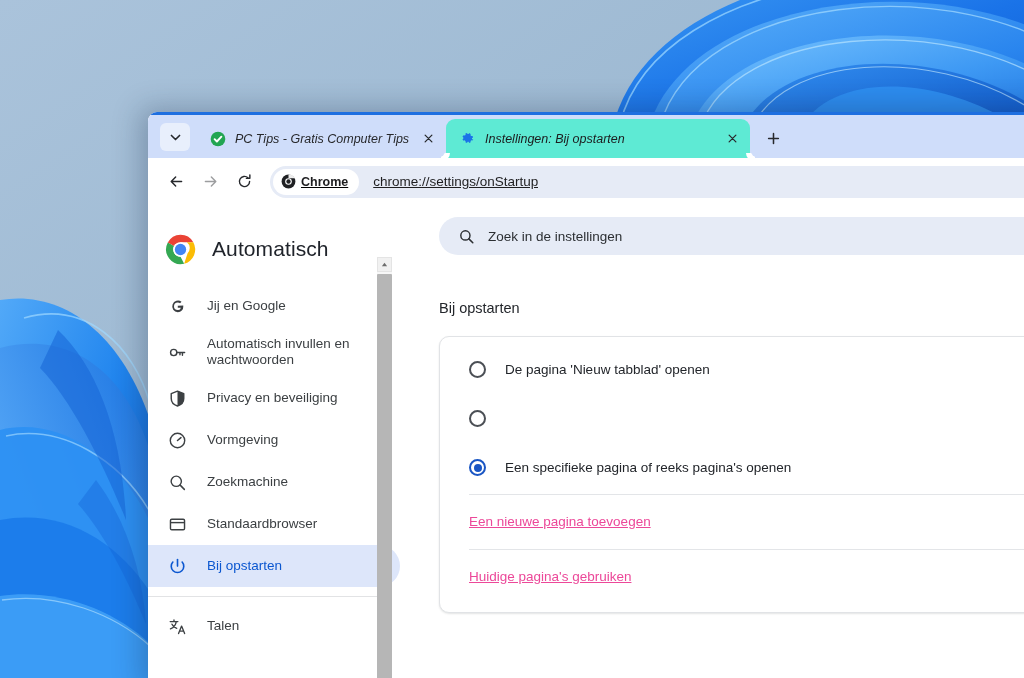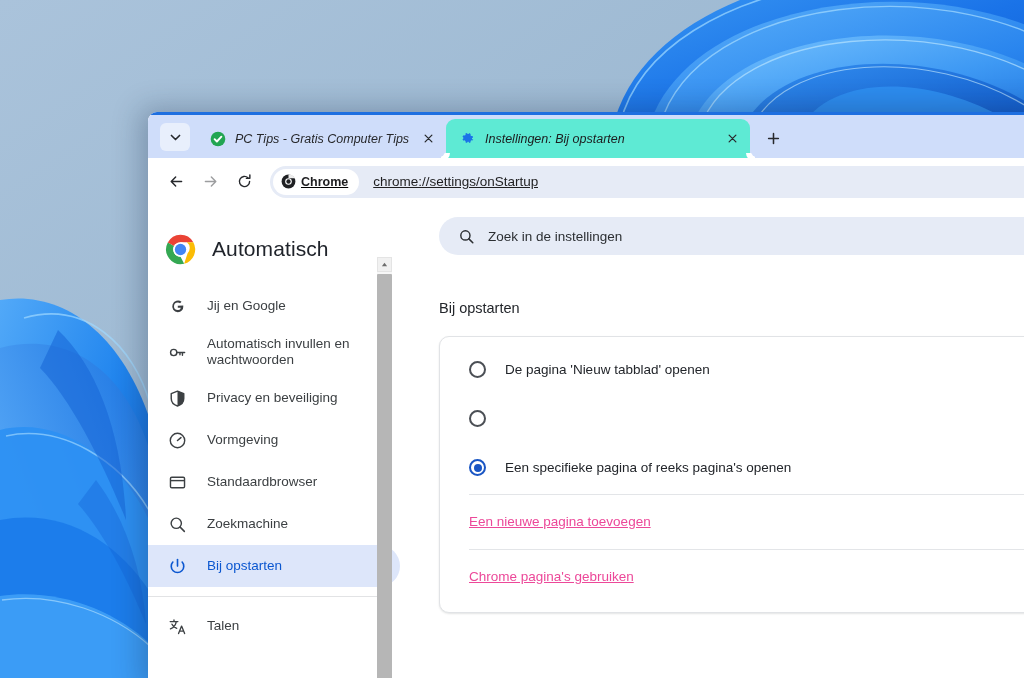--- a/index.html
+++ b/index.html
@@ -497,35 +497,35 @@
               <path d="M10 10 L13.6 6.9" stroke="#3c4043" stroke-width="1.6" stroke-linecap="round"></path>
             </svg>
           </span>
           <span class="nlabel">Vormgeving</span>
         </div>
 
 
         <div class="navitem">
           <span class="nicon">
             <svg viewBox="0 0 20 20">
+              <circle cx="8.7" cy="8.7" r="5.4" fill="none" stroke="#3c4043" stroke-width="1.5"></circle>
+              <path d="M12.8 12.8 L17.2 17.2" stroke="#3c4043" stroke-width="1.6" stroke-linecap="round"></path>
+            </svg>
+          </span>
+          <span class="nlabel">Zoekmachine</span>
+        </div>
+
+        <div class="navitem">
+          <span class="nicon">
+            <svg viewBox="0 0 20 20">
               <rect x="2.6" y="4.4" width="14.8" height="11.2" rx="1.4" fill="none" stroke="#3c4043" stroke-width="1.5"></rect>
               <path d="M2.6 8 H17.4" stroke="#3c4043" stroke-width="1.5"></path>
             </svg>
           </span>
           <span class="nlabel">Standaardbrowser</span>
-        </div>
-
-        <div class="navitem">
-          <span class="nicon">
-            <svg viewBox="0 0 20 20">
-              <circle cx="8.7" cy="8.7" r="5.4" fill="none" stroke="#3c4043" stroke-width="1.5"></circle>
-              <path d="M12.8 12.8 L17.2 17.2" stroke="#3c4043" stroke-width="1.6" stroke-linecap="round"></path>
-            </svg>
-          </span>
-          <span class="nlabel">Zoekmachine</span>
         </div>
 
         <div class="navitem selected">
           <span class="nicon">
             <svg viewBox="0 0 20 20">
               <path d="M10 2.6 V9.6" stroke="currentColor" stroke-width="1.7" stroke-linecap="round"></path>
               <path d="M14.9 5.3 a6.6 6.6 0 11-9.8 0" fill="none" stroke="currentColor" stroke-width="1.7" stroke-linecap="round"></path>
             </svg>
           </span>
           <span class="nlabel">Bij opstarten</span>
@@ -584,18 +584,18 @@
 
         <div class="cardsep"></div>
 
         <div class="linkrow">
           <span class="lnk">Een nieuwe pagina toevoegen</span>
         </div>
 
         <div class="cardsep"></div>
 
         <div class="linkrow">
-          <span class="lnk">Chrome pagina's gebruiken</span>
+          <span class="lnk">Huidige pagina's gebruiken</span>
         </div>
       </div>
     </div>
   </div>
 </div>
 
 </body></html>

